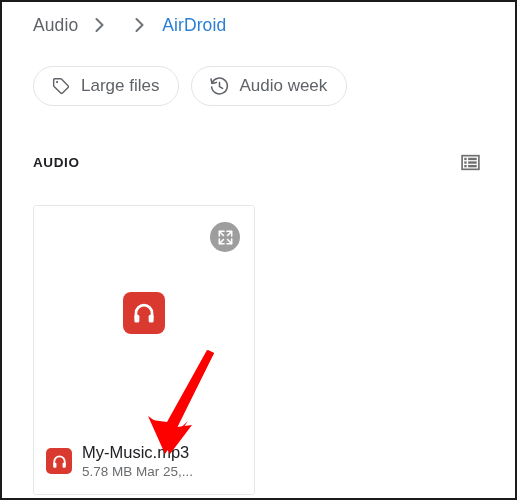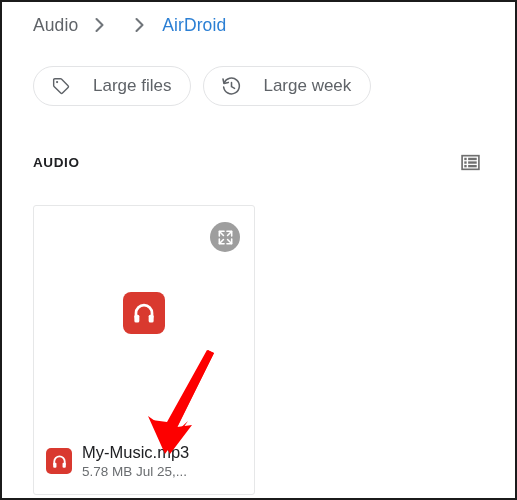--- a/index.html
+++ b/index.html
@@ -56,21 +56,21 @@
   .chips {
     position: absolute;
     left: 31px;
     top: 64px;
     display: flex;
     gap: 12px;
   }
   .chip {
     display: inline-flex;
     align-items: center;
-    gap: 21px;
+    gap: 9px;
     height: 40px;
     padding: 0 19px 0 16px;
     border: 1px solid #e3e4e6;
     border-radius: 21px;
     background: #ffffff;
     box-sizing: border-box;
   }
   .chip-label {
     font-size: 17px;
     color: #5f6368;
@@ -233,21 +233,21 @@
     </button>
 
     <button class="chip">
       <span class="chip-icon">
         <svg width="21" height="21" viewBox="0 0 24 24" fill="none" aria-hidden="true">
           <path d="M3.6 8.1 A9 9 0 1 1 3.05 12.6" stroke="currentColor" stroke-width="1.75" stroke-linecap="round"></path>
           <path d="M2.3 3.4 L3.35 8.5 L8.4 7.3" stroke="currentColor" stroke-width="1.75" stroke-linecap="round" stroke-linejoin="round"></path>
           <path d="M12 7.4 L12 12.2 L15.5 14.1" stroke="currentColor" stroke-width="1.75" stroke-linecap="round" stroke-linejoin="round"></path>
         </svg>
       </span>
-      <span class="chip-label">Large week</span>
+      <span class="chip-label">Audio week</span>
     </button>
 
   </div>
 
   <div class="section-row">
     <span class="section-title">AUDIO</span>
     <span class="view-toggle">
       <svg width="21" height="21" viewBox="0 0 24 24" fill="none" aria-hidden="true">
         <rect x="2.4" y="4.2" width="19.2" height="15.6" stroke="currentColor" stroke-width="1.9"></rect>
         <rect x="4.9" y="6.6" width="2.7" height="2.7" fill="currentColor"></rect>
@@ -288,21 +288,21 @@
     <div class="card-footer">
       <div class="audio-badge small">
         <svg width="17" height="17" viewBox="0 0 24 24" fill="none" aria-hidden="true">
           <path d="M4.6 16.4 V12.2 a7.4 7.4 0 0 1 14.8 0 v4.2" stroke="#ffffff" stroke-width="2.6" stroke-linecap="round"></path>
           <rect x="3.1" y="13.6" width="4.6" height="7.2" rx="1.5" fill="#ffffff"></rect>
           <rect x="16.3" y="13.6" width="4.6" height="7.2" rx="1.5" fill="#ffffff"></rect>
         </svg>
       </div>
       <div class="file-meta">
         <span class="file-name">My-Music.mp3</span>
-        <span class="file-sub">5.78 MB  Jul 25,...</span>
+        <span class="file-sub">5.78 MB  Mar 25,...</span>
       </div>
     </div>
 
   </div>
 
   <svg class="annot-arrow" viewBox="0 0 517 500" aria-hidden="true">
     <polygon points="212,351 175,425 190,423 168,452 150,418 165,420 205,348" fill="#fd0000"></polygon>
     <polygon points="212,351 172,432 186,419 163,452 146,414 163,426 206,348" fill="#fd0000"></polygon>
   </svg>
 

